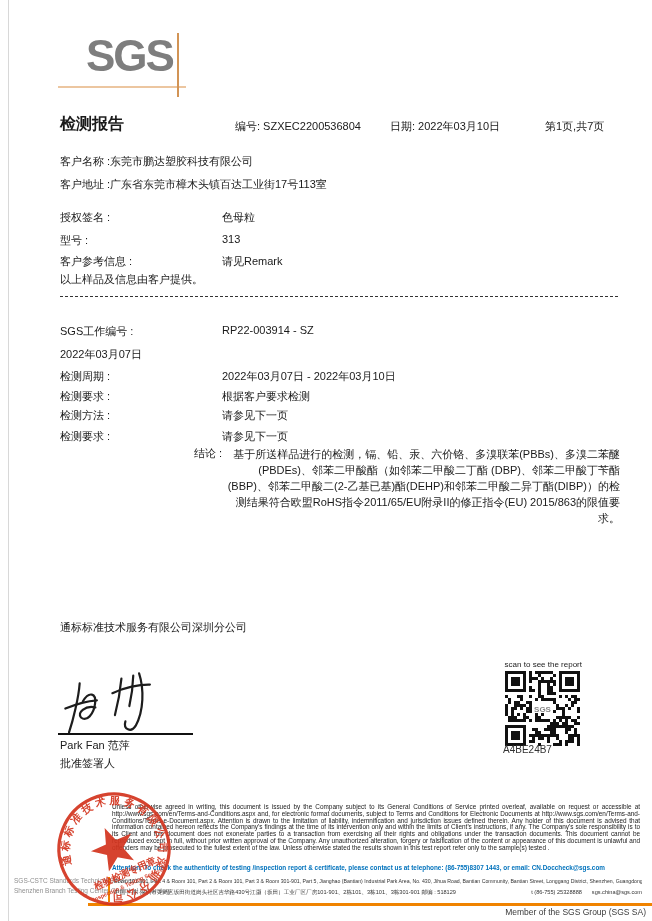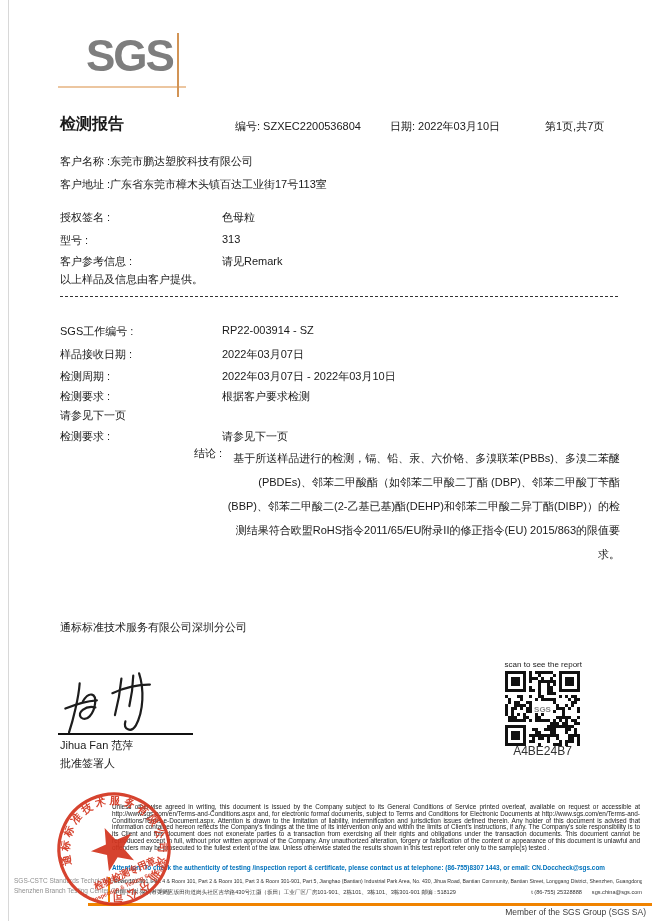--- a/index.html
+++ b/index.html
@@ -22,33 +22,33 @@
 
   
   .kv { position:absolute; left:60px; display:flex; font-size:11px; white-space:nowrap; }
   .kv .lbl  { width:50px;  flex:none; }
   .kv .lbl2 { width:162px; flex:none; }
   .note { position:absolute; left:60px; font-size:11px; }
   .sep-dashed { position:absolute; left:60px; top:296px; width:558px; border-top:1px dashed #333; }
 
   .conclusion { position:absolute; left:60px; top:446px; display:flex; font-size:11px;text-align:right; }
   .conclusion .lbl2 { width:162px; flex:none; }
-  .conclusion .para { width:398px; line-height:24px; }
+  .conclusion .para { width:398px; line-height:16px; }
 
   
   .sig-company { position:absolute; left:60px; top:620px; font-size:11px; line-height:15px; }
   .sig-svg { position:absolute; left:55px; top:668px; }
   .sig-line { position:absolute; left:58px; top:733px; width:135px; height:2px; background:#111; }
   .sig-name { position:absolute; left:60px; top:738px; font-size:11px; }
   .sig-role { position:absolute; left:60px; top:756px; font-size:11px; }
 
   
   .qr-caption { position:absolute; left:503px; top:660px; width:79px; text-align:right; font-size:8px; color:#222; }
   .qr-box { position:absolute; left:505px; top:671px; width:75px; height:75px; background:#fff; }
-  .qr-code-text { position:absolute; left:503px; top:744px; width:79px; text-align:center; font-size:12px; color:#333; }
+  .qr-code-text { position:absolute; left:503px; top:744px; width:79px; text-align:left; font-size:10px; color:#333; }
 
   
   .legal { position:absolute; left:112px; top:804px; width:528px; font-size:6.4px; line-height:6.8px; color:#222; text-align:justify; }
   .attention { position:absolute; left:112px; top:864px; width:528px; font-size:6.4px; line-height:7px; font-weight:bold; color:#0072bc; }
   .footer-co { position:absolute; left:14px; top:876px; width:200px; font-size:6.5px; line-height:10px; color:#8f8f8f; }
   .addr-divider { position:absolute; left:108px; top:877px; width:2px; height:25px; background:#f08300; }
   .addr1 { position:absolute; left:114px; top:878px; width:528px; display:flex; font-size:5.2px; color:#333; white-space:nowrap; overflow:hidden; }
   .addr2 { position:absolute; left:114px; top:889px; width:528px; display:flex; font-size:5.6px; color:#333; white-space:nowrap; overflow:hidden; }
   .addr2 .tel { margin-left:auto; padding-left:6px; }
   .addr2 .mail { padding-left:10px; }
@@ -96,32 +96,32 @@
   </div>
   <div class="note" style="top:272px">以上样品及信息由客户提供。</div>
 
   <div class="sep-dashed"></div>
 
   <div class="kv" style="top:324px">
     <span class="lbl2">SGS工作编号 :</span>
     <span class="val">RP22-003914 - SZ</span>
   </div>
   <div class="kv" style="top:347px">
-    <span class="lbl2">样品接收日期 :</span>
     <span class="val">2022年03月07日</span>
   </div>
   <div class="kv" style="top:369px">
     <span class="lbl2">检测周期 :</span>
     <span class="val">2022年03月07日 - 2022年03月10日</span>
   </div>
   <div class="kv" style="top:389px">
     <span class="lbl2">检测要求 :</span>
     <span class="val">根据客户要求检测</span>
   </div>
   <div class="kv" style="top:408px">
+    <span class="lbl2">检测方法 :</span>
     <span class="val">请参见下一页</span>
   </div>
   <div class="kv" style="top:429px">
     <span class="lbl2">检测要求 :</span>
     <span class="val">请参见下一页</span>
   </div>
   <div class="conclusion">
     <span class="lbl2">结论 :</span>
     <span class="para">基于所送样品进行的检测，镉、铅、汞、六价铬、多溴联苯(PBBs)、多溴二苯醚(PBDEs)、邻苯二甲酸酯（如邻苯二甲酸二丁酯 (DBP)、邻苯二甲酸丁苄酯(BBP)、邻苯二甲酸二(2-乙基已基)酯(DEHP)和邻苯二甲酸二异丁酯(DIBP)）的检测结果符合欧盟RoHS指令2011/65/EU附录II的修正指令(EU) 2015/863的限值要求。</span>
   </div>
@@ -134,21 +134,21 @@
       <path d="M10,36 C22,32 34,30 42,30"></path>
       <path d="M26,12 C24,26 17,48 12,60"></path>
       <path d="M28,30 C35,20 42,23 40,33 C38,44 30,51 25,46 C21,41 30,34 40,37"></path>
       <path d="M58,24 C70,19 86,17 96,18"></path>
       <path d="M68,10 C66,22 63,34 59,46"></path>
       <path d="M80,8 C79,18 77,28 74,38"></path>
       <path d="M86,6 C90,22 88,44 79,58 C74,65 66,61 69,53"></path>
     </g>
   </svg>
   <div class="sig-line"></div>
-  <div class="sig-name">Jihua Fan 范萍</div>
+  <div class="sig-name">Park Fan 范萍</div>
   <div class="sig-role">批准签署人</div>
 
   <div class="qr-caption">scan to see the report</div>
   <div class="qr-box">
     <svg id="qr" width="75" height="75" viewBox="0 0 75 75">
         <rect x="24" y="0" width="3" height="3" fill="#111"></rect>
         <rect x="30" y="0" width="3" height="3" fill="#111"></rect>
         <rect x="33" y="0" width="3" height="3" fill="#111"></rect>
         <rect x="36" y="0" width="3" height="3" fill="#111"></rect>
         <rect x="39" y="0" width="3" height="3" fill="#111"></rect>

